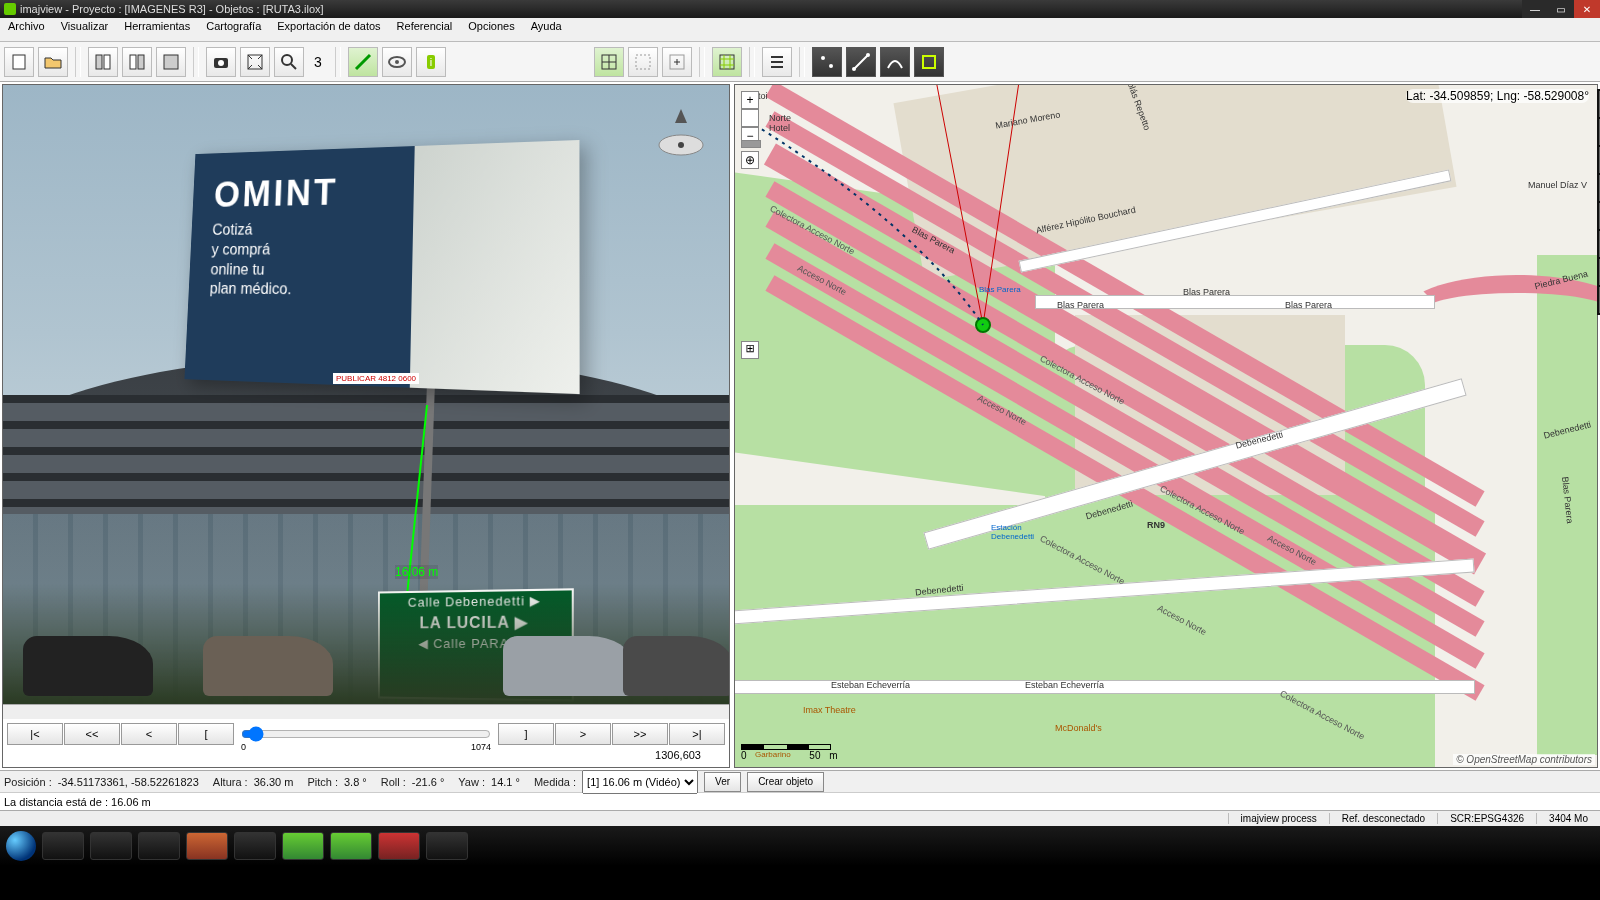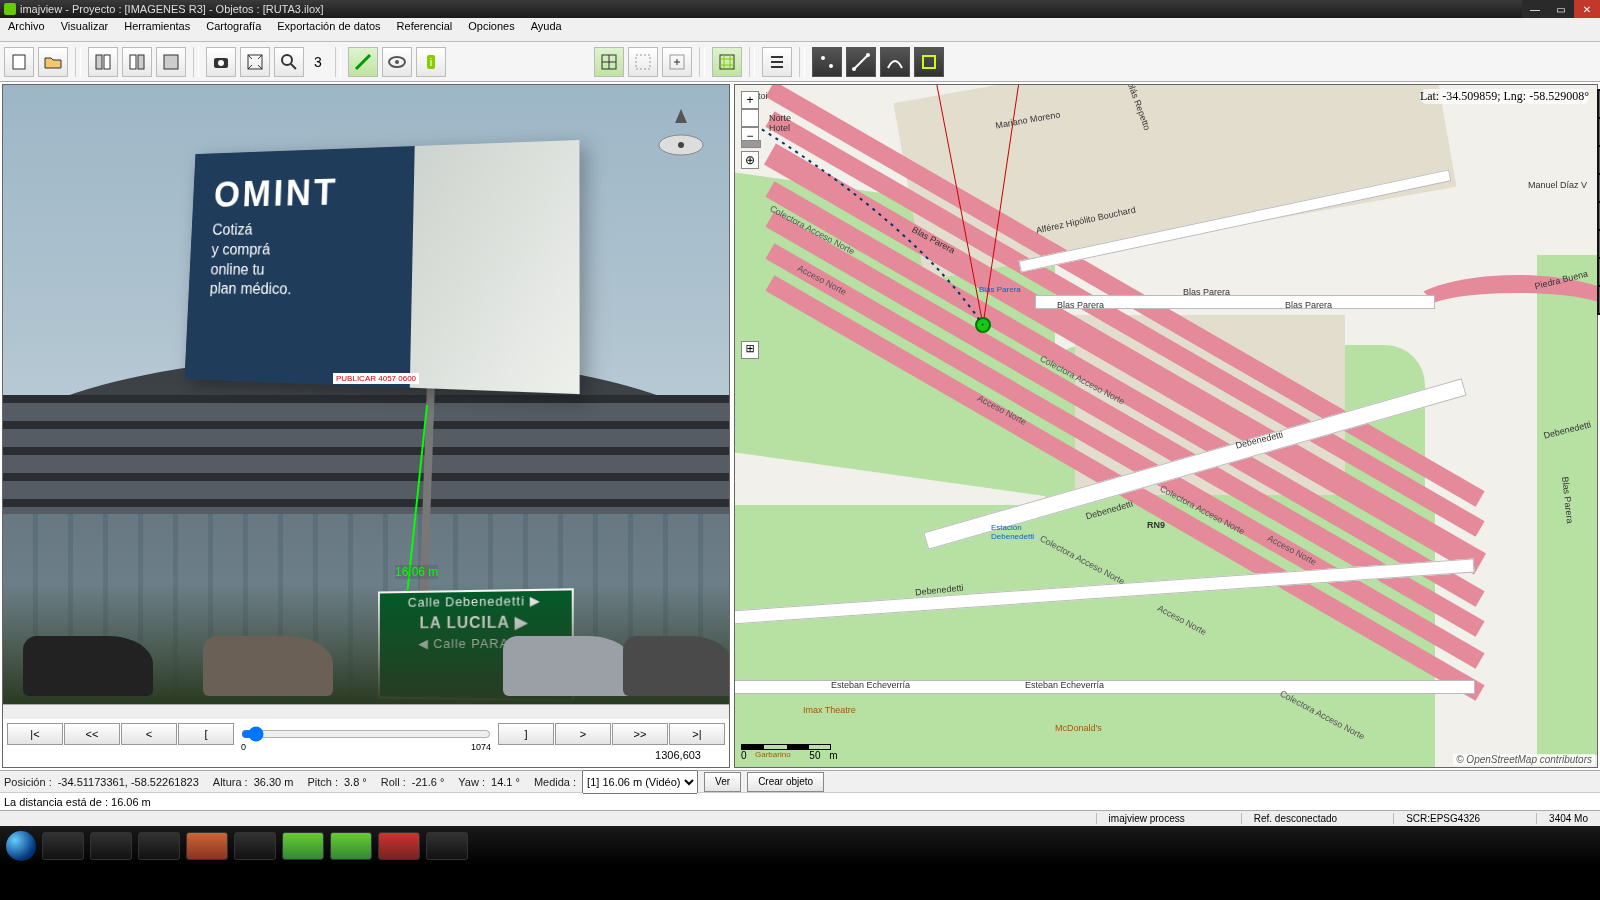--- a/index.html
+++ b/index.html
@@ -41,42 +41,42 @@
   .compass{position:absolute;right:18px;top:20px;width:60px;height:60px;}
   .hscroll{height:15px;background:#eee;border-top:1px solid #aaa;}
   .navbar{height:30px;display:flex;align-items:center;padding:2px 4px;gap:1px;}
   .navbar button{height:22px;width:56px;border:1px solid #999;background:linear-gradient(#fff,#e4e4e4);font-size:11px;cursor:pointer;}
   .slider-wrap{flex:1;display:flex;align-items:flex-start;padding:0 6px;position:relative;}
   .slider{width:100%;}
   .slab{font-size:9px;position:absolute;top:16px;}
   .frame-row{height:18px;text-align:right;font-size:11px;padding-right:28px;}
   .panel-right{flex:1;display:flex;flex-direction:column;border:1px solid #666;margin:2px;position:relative;}
   .map-area{flex:1;position:relative;background:#f2f0ea;overflow:hidden;}
-  .map-coords{position:absolute;right:8px;top:4px;font-family:Liberation Serif, serif;font-size:12px;background:rgba(255,255,255,.7);border-radius:7px;}
+  .map-coords{position:absolute;right:8px;top:4px;font-family:Liberation Sans, sans-serif;font-size:12px;background:rgba(255,255,255,.7);border-radius:7px;}
   .zoom-ctrl{position:absolute;left:6px;top:6px;width:18px;}
   .zoom-ctrl div{width:18px;height:18px;border:1px solid #888;background:#fff;font-size:12px;text-align:center;line-height:16px;cursor:pointer;}
   .zoom-track{height:110px;background:linear-gradient(#fff,#eee);border:1px solid #888;position:relative;}
   .zoom-track .h{position:absolute;left:-1px;width:20px;height:8px;background:#999;top:30px;}
   .layer-btn{position:absolute;left:6px;top:256px;width:18px;height:18px;border:1px solid #888;background:#fff;font-size:11px;text-align:center;}
   .scalebar{position:absolute;left:6px;bottom:6px;font-size:10px;}
   .scalebar .bar{height:6px;width:90px;background:repeating-linear-gradient(90deg,#000 0 22px,transparent 22px 45px);border:1px solid #000;}
   .osm-attr{position:absolute;right:2px;bottom:2px;font-size:10px;color:#555;background:rgba(255,255,255,.7);padding:0 3px;font-style:italic;}
   .green-area{position:absolute;background:#b7e0a3;}
   .pink-road{position:absolute;background:#e48a9a;height:18px;}
   .white-road{position:absolute;background:#fff;border:1px solid #bbb;}
   .road-label{position:absolute;font-size:9px;color:#333;white-space:nowrap;}
   .right-toolbar{position:absolute;right:-30px;top:4px;width:30px;background:#111;display:flex;flex-direction:column;gap:2px;padding:2px;}
   .right-toolbar .rb{width:26px;height:26px;border:1px solid #666;background:linear-gradient(#444,#222);display:flex;align-items:center;justify-content:center;cursor:pointer;}
   .status-strip{height:22px;background:#f0f0f0;border-top:1px solid #aaa;display:flex;align-items:center;font-size:11px;gap:6px;padding:9px 4px;}
   .status-strip .lbl{color:#222;}
   .status-strip .val{color:#111;margin-right:8px;}
   .status-strip select{font-size:11px;height:24px;}
   .status-strip button{font-size:10px;height:20px;padding:0 10px;border:1px solid #888;background:linear-gradient(#fff,#e5e5e5);cursor:pointer;}
   .dist-strip{height:18px;background:#fff;font-size:11px;padding:0 4px;border-top:1px solid #ccc;display:flex;align-items:center;}
-  .bottom-strip{height:16px;background:#eee;border-top:1px solid #aaa;display:flex;font-size:10px;align-items:center;gap:44px;}
+  .bottom-strip{height:16px;background:#eee;border-top:1px solid #aaa;display:flex;font-size:10px;align-items:center;}
   .bottom-strip .filler{flex:1;}
   .bottom-strip .cell{padding:0 12px;border-left:1px solid #bbb;}
   .taskbar{height:40px;background:linear-gradient(#1a1a1a,#000);display:flex;align-items:center;padding:0 6px;gap:6px;}
   .task-orb{width:30px;height:30px;border-radius:50%;background:radial-gradient(circle at 30% 30%,#6cf,#037 70%);}
   .task-item{width:42px;height:28px;border:1px solid #333;background:linear-gradient(#333,#111);border-radius:3px;}
 </style>
 </head>
 <body>
 
 <div class="titlebar">
@@ -233,21 +233,21 @@
       <div class="glass"></div>
       <div class="pole"></div>
       <div class="billboard">
         <div class="bb-people"></div>
         <div class="brand">OMINT</div>
         <div class="sub" style="white-space:pre-line;">Cotizá
 y comprá
 online tu
 plan médico.</div>
       </div>
-      <div style="position:absolute;left:330px;top:288px;font-size:8px;color:#c00;background:#fff;padding:1px 3px;">PUBLICAR 4057 0600</div>
+      <div style="position:absolute;left:330px;top:288px;font-size:8px;color:#c00;background:#fff;padding:1px 3px;">PUBLICAR 4812 0600</div>
       <div class="greenline"></div>
       <div class="measure">16.06 m</div>
       <div class="roadsign">
         <div class="ln">Calle Debenedetti ▶</div>
         <div class="ln" style="font-size:16px;font-weight:bold;">LA LUCILA ▶</div>
         <div class="ln">◀ Calle PARANA</div>
       </div>
       <div class="trees"></div>
       <div class="car" style="left:20px;background:#222;"></div>
       <div class="car" style="left:200px;background:#6a6055;"></div>

